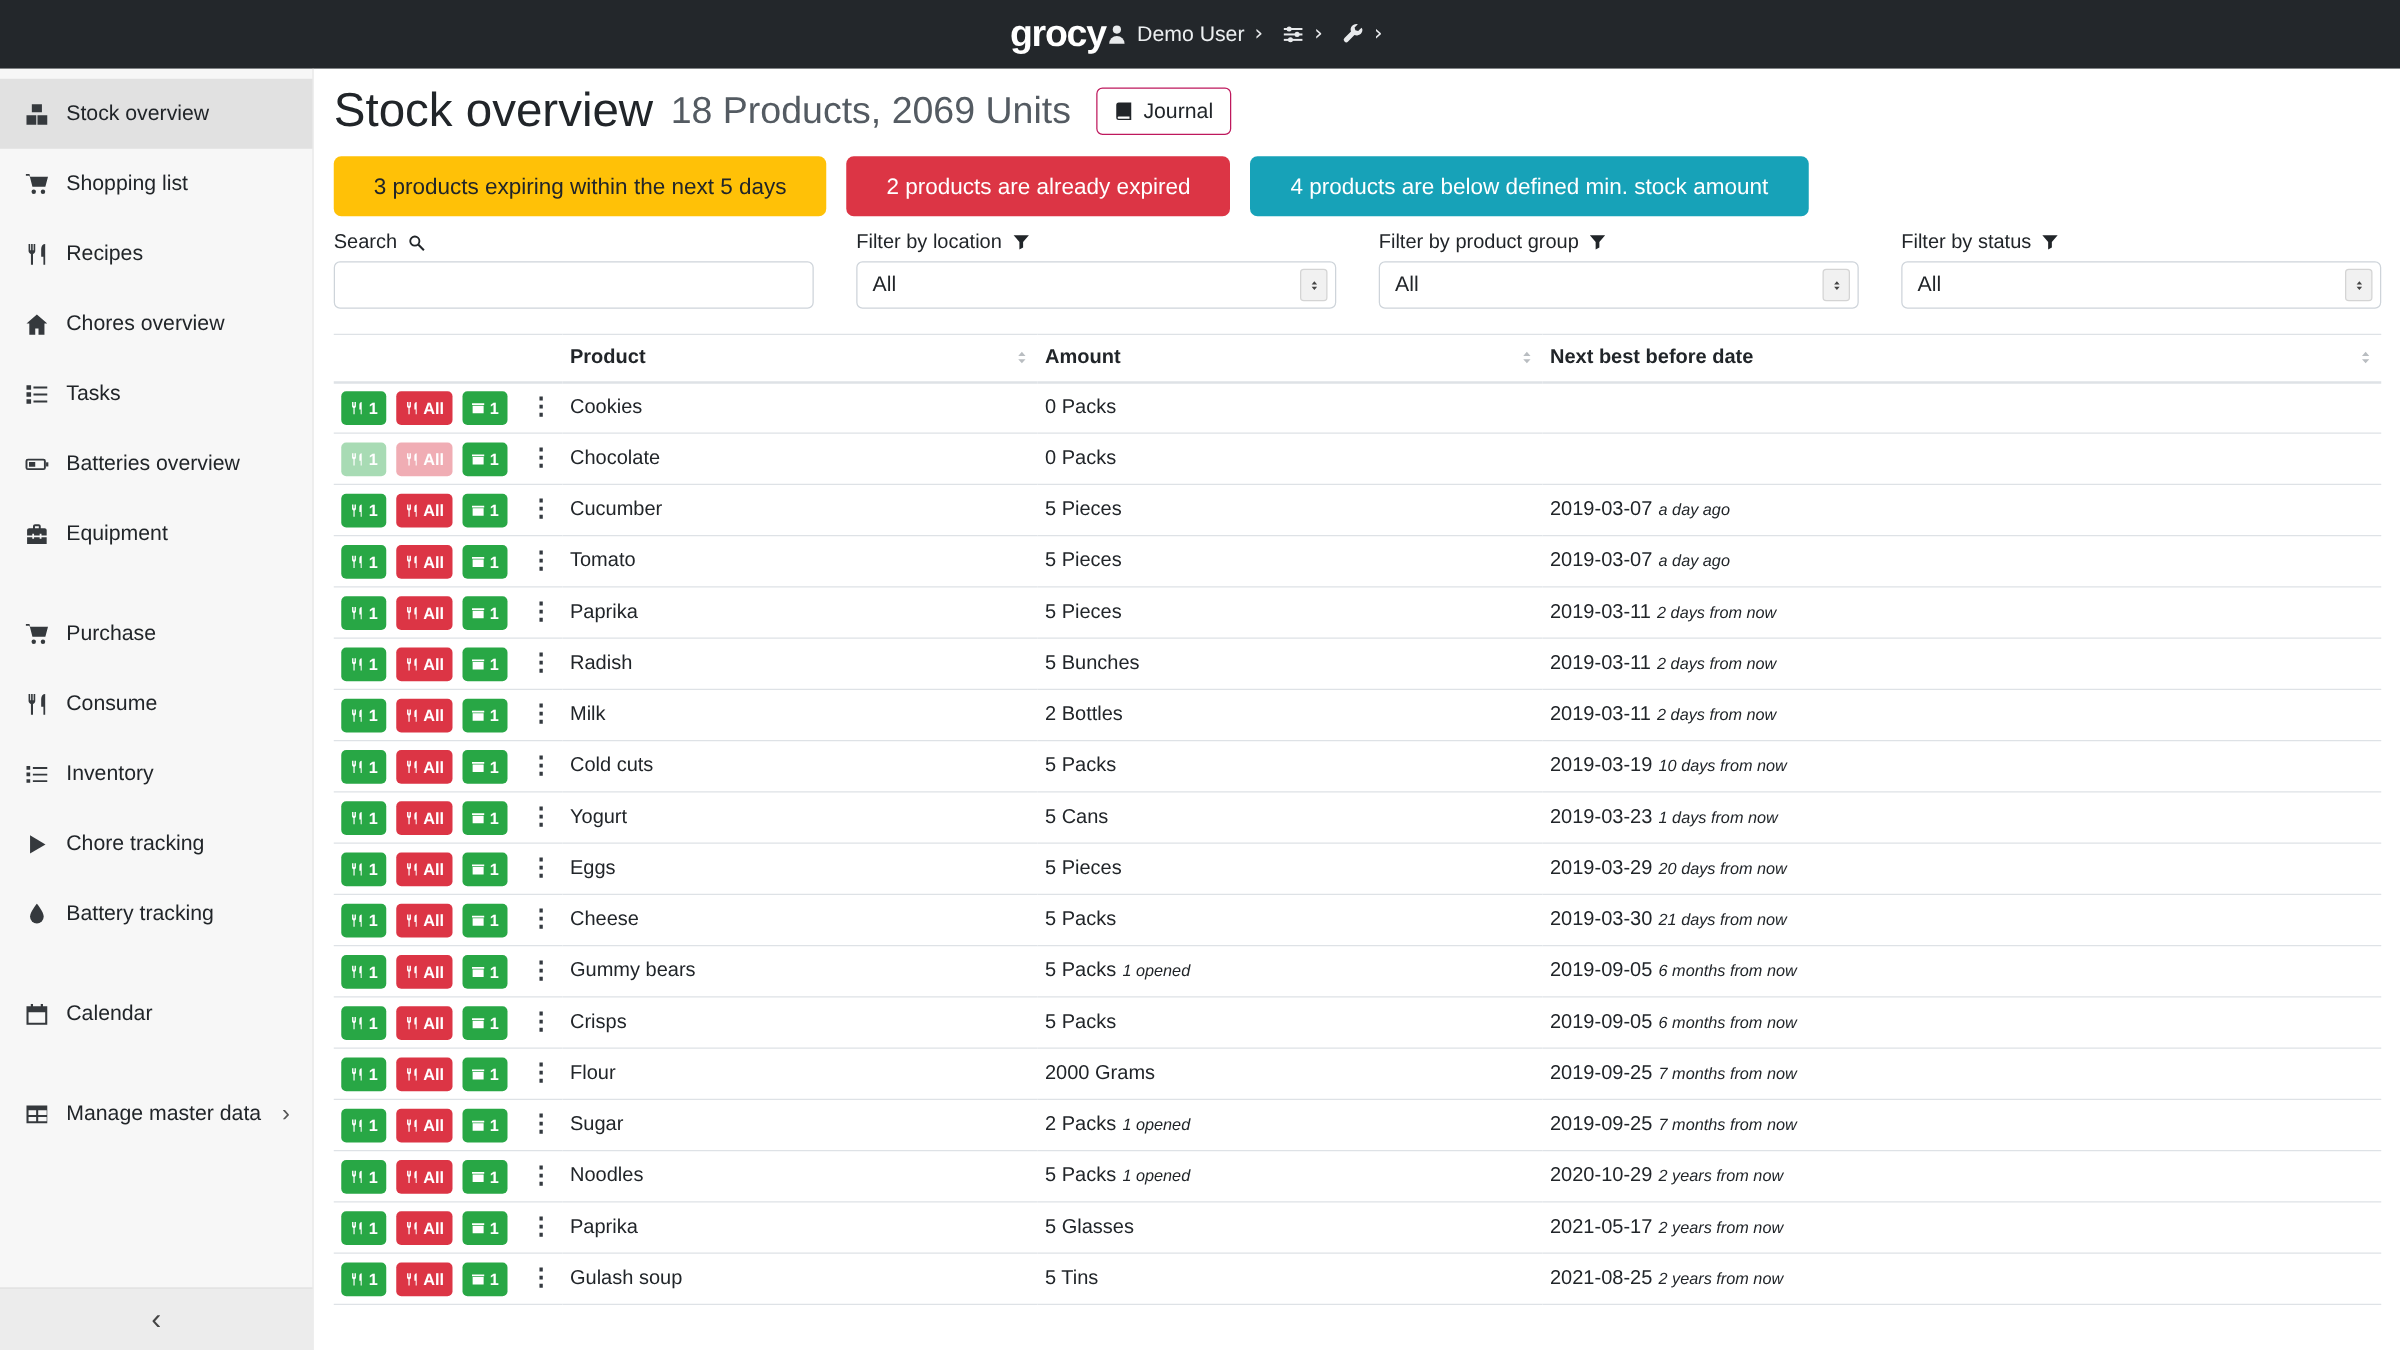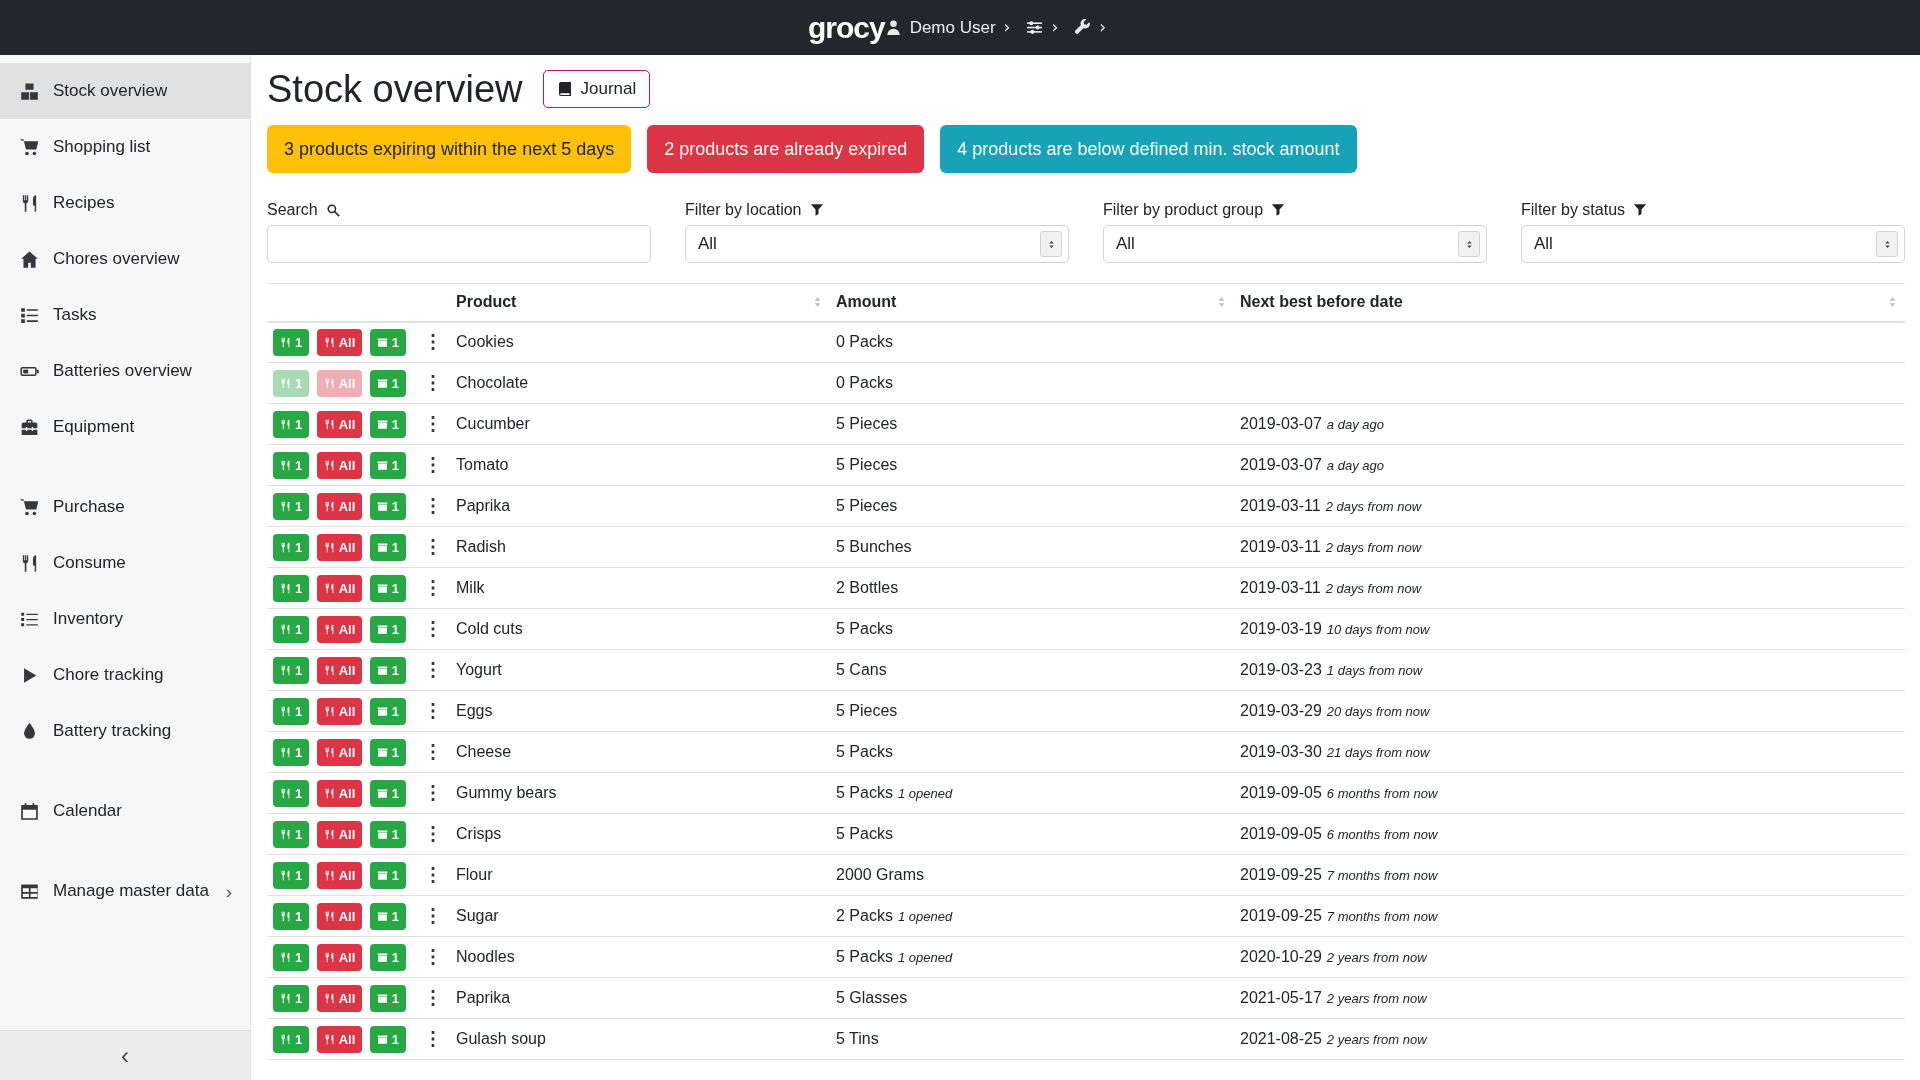--- a/index.html
+++ b/index.html
@@ -45,27 +45,27 @@
   .page-head{display:flex;align-items:center;gap:14px}
   .page-title{font-size:38px;font-weight:500;line-height:44px}
   .page-subtitle{font-size:30px;font-weight:400;color:#545b62}
   .btn-journal{
     display:inline-flex;align-items:center;gap:8px;margin-left:6px;
     border:1px solid #be185d;border-radius:5px;background:#fff;color:#212529;
     font-size:17px;height:38px;padding:0 13px;cursor:pointer;font-family:inherit}
   .btn-journal [data-icon]{font-size:16px}
 
   .alerts{display:flex;gap:16px;margin-top:14px}
-  .alert{height:48px;display:inline-flex;align-items:center;padding:0 17px;
+  .alert{height:48px;display:inline-flex;align-items:center;padding:0 32px;
     border-radius:6px;font-size:18px;font-weight:500;cursor:pointer}
   .alert.warning{background:var(--warning);color:#212529}
   .alert.danger{background:var(--danger);color:#fff}
   .alert.info{background:var(--info);color:#fff}
 
-  .filters{display:flex;gap:34px;margin-top:28px}
+  .filters{display:flex;gap:34px;margin-top:12px}
   .filter-col{flex:1;display:flex;flex-direction:column}
   .filter-label{display:flex;align-items:center;gap:8px;font-size:16px;margin-bottom:6px}
   .filter-label [data-icon]{font-size:14px;color:#212529}
   .input,.select{height:38px;border:1px solid #ced4da;border-radius:5px;background:#fff;
     font-size:17px;color:#212529;padding:0 12px;font-family:inherit;width:100%}
   .select{display:flex;align-items:center;justify-content:space-between;cursor:pointer;padding-right:6px}
   .select-arrow{width:22px;height:26px;background:#f1f1f1;border:1px solid #d4d4d4;
     border-radius:3px;font-size:11px;color:#444;display:flex;align-items:center;justify-content:center}
 
   
@@ -280,20 +280,21 @@
         </div>
       </div>
     <div class="sidebar-footer">
       <span data-icon="chevron-left">‹</span>
     </div>
   </nav>
 
   <main class="main">
     <div class="page-head">
       <span class="page-title">Stock overview</span>
+      <span class="page-subtitle">18 Products, 2069 Units</span>
       <button class="btn-journal">
         <span data-icon="book">
             <svg viewBox="0 0 16 16" fill="currentColor">
               <path d="M4 1h10v14H4a2 2 0 01-2-2V3a2 2 0 012-2zm0 11.2a.9.9 0 000 1.8h8.6v-1.8z" fill-rule="evenodd"></path>
             </svg>
           </span>
         <span>Journal</span>
       </button>
     </div>
 

